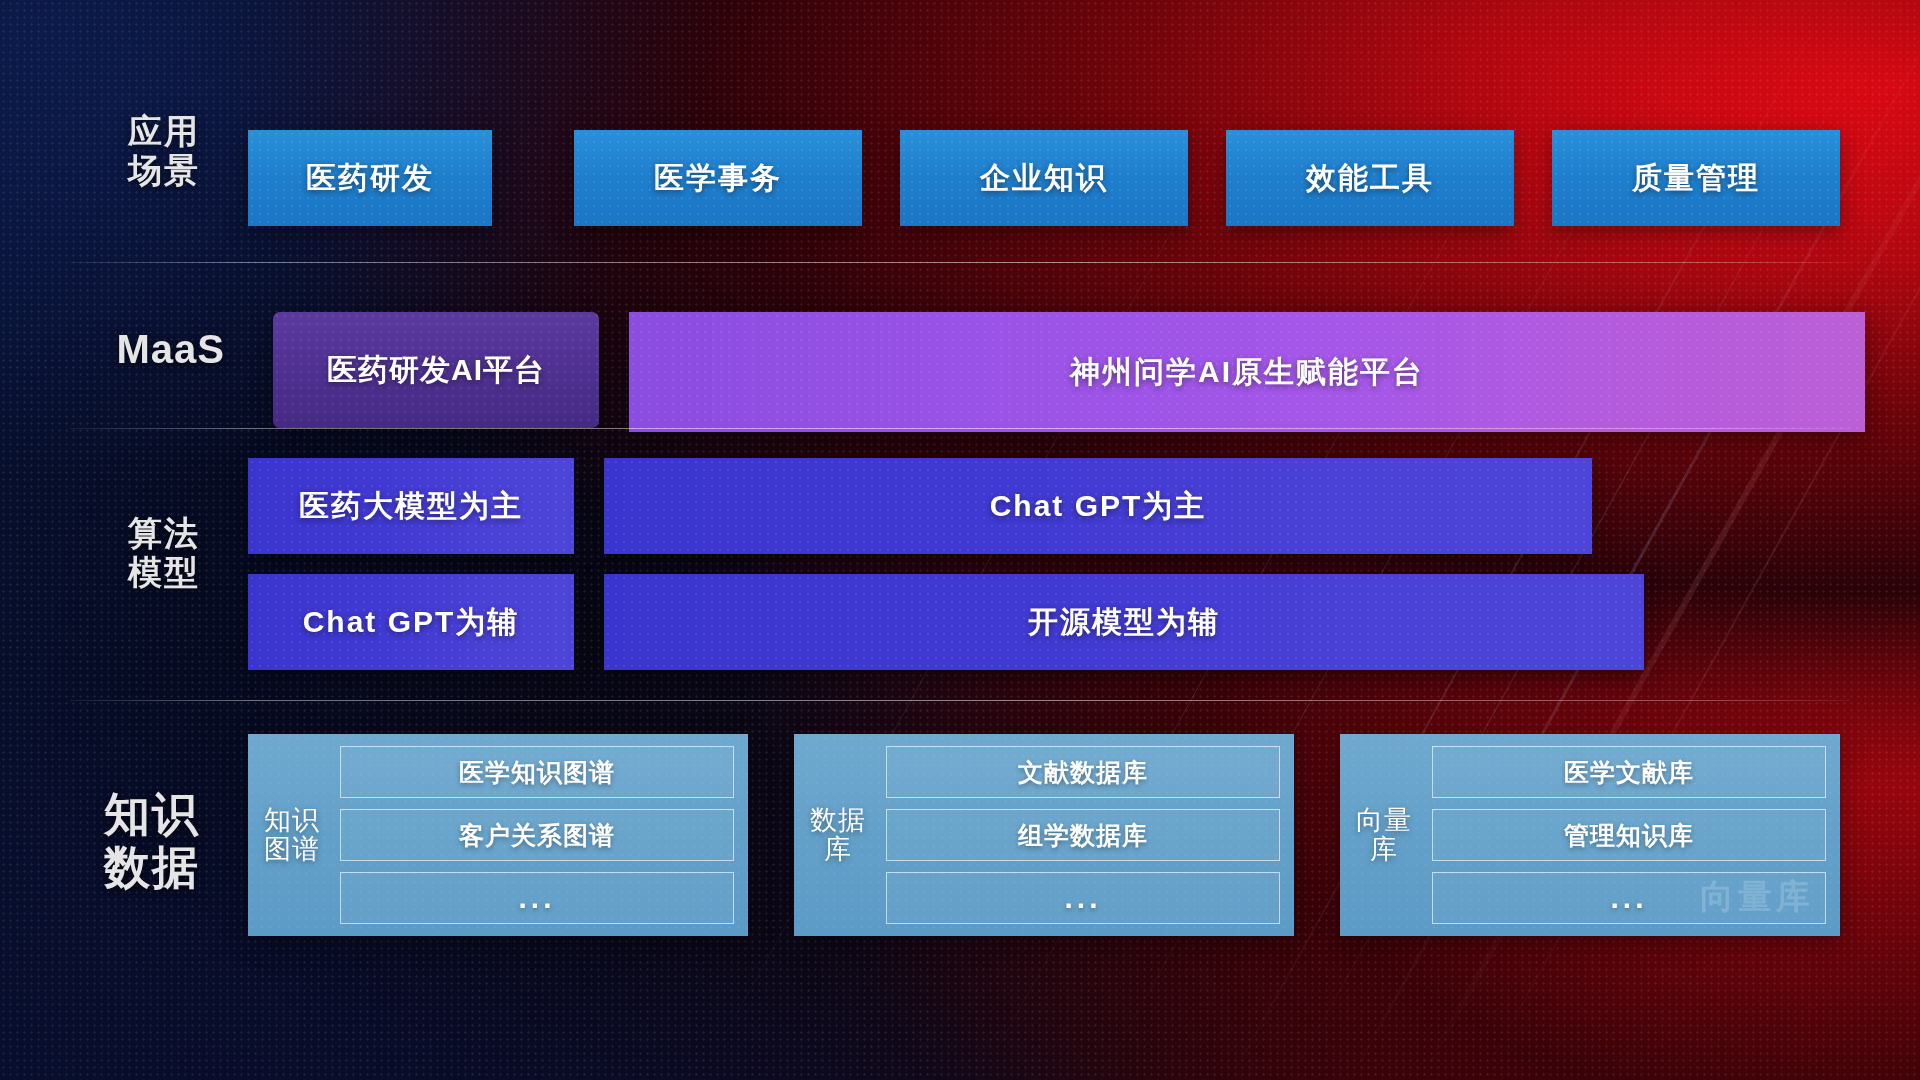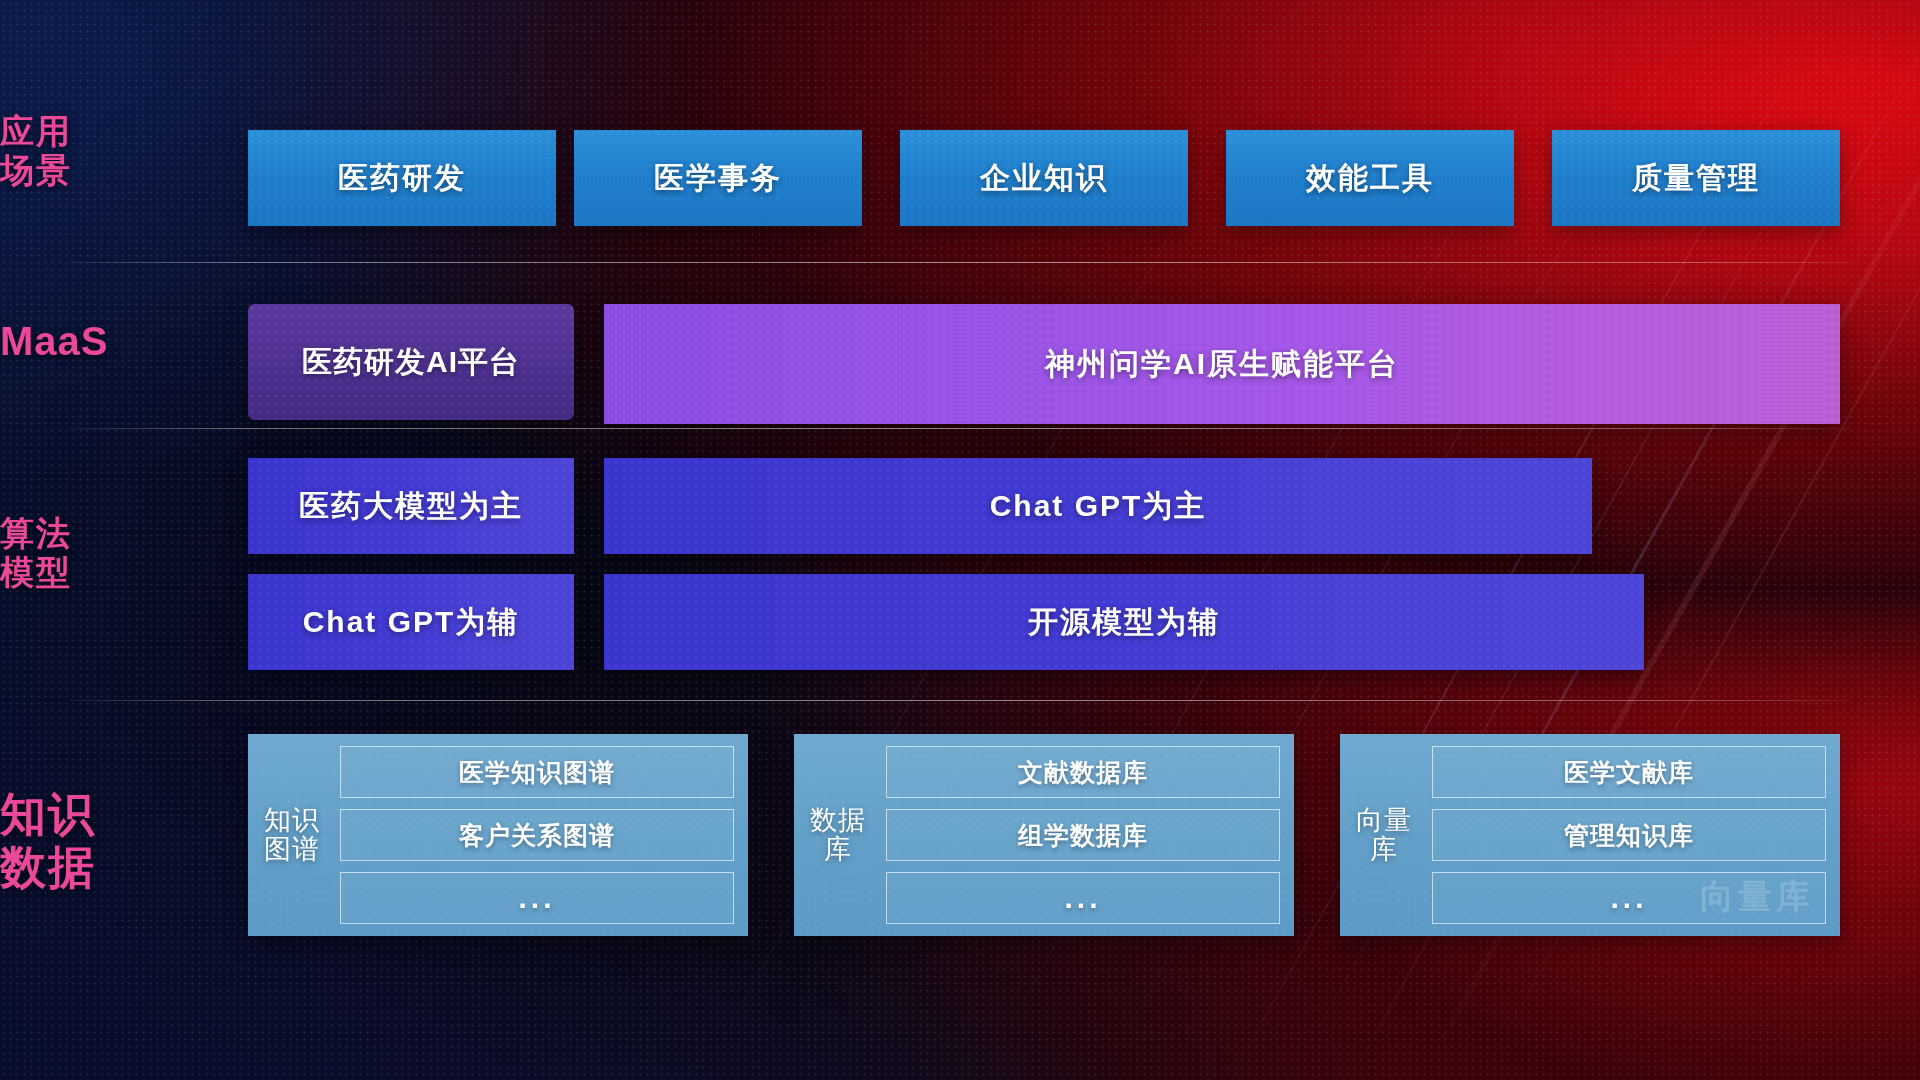--- a/index.html
+++ b/index.html
@@ -35,22 +35,22 @@
   .vignette{
     position:absolute;inset:0;
     background:radial-gradient(120% 110% at 50% 50%, rgba(0,0,0,0) 48%, rgba(0,0,0,.42) 100%);
   }
 
   
   .rows{position:absolute;inset:0;}
   .row{position:absolute;left:0;right:0;}
   .rowlabel{
     position:absolute;left:0;width:200px;
-    color:#ec4899;font-weight:bold;letter-spacing:2px;
-    text-align:left;line-height:1.16;
+    color:#e5e5e5;font-weight:bold;letter-spacing:2px;
+    text-align:right;line-height:1.16;
     text-shadow:0 2px 10px rgba(0,0,0,.75);
   }
   .rowlabel .ln{display:block;}
   .divider{
     position:absolute;left:70px;right:70px;height:1px;
     background:linear-gradient(90deg,rgba(255,255,255,.06) 0%,rgba(255,255,255,.42) 10%,rgba(255,255,255,.52) 55%,rgba(255,255,255,.30) 92%,rgba(255,255,255,.05) 100%);
   }
 
   
   .box{
@@ -165,21 +165,21 @@
   <div class="vignette"></div>
 
   <div class="rows">
 
     <div class="row" style="top:0;height:260px;">
       <div class="rowlabel" style="top:112px;font-size:34px;">
         <span class="ln">应用</span>
         <span class="ln">场景</span>
       </div>
 
-      <div class="box app-box" style="left:248px;top:130px;width:308px;">
+      <div class="box app-box" style="left:248px;top:130px;width:244px;">
         <div class="inner-dot"></div>
           <span class="lbl">医药研发</span>
       </div>
       <div class="box app-box" style="left:574px;top:130px;width:288px;">
         <div class="inner-dot"></div>
           <span class="lbl">医学事务</span>
       </div>
       <div class="box app-box" style="left:900px;top:130px;width:288px;">
         <div class="inner-dot"></div>
           <span class="lbl">企业知识</span>
@@ -189,21 +189,21 @@
           <span class="lbl">效能工具</span>
       </div>
       <div class="box app-box" style="left:1552px;top:130px;width:288px;">
         <div class="inner-dot"></div>
           <span class="lbl">质量管理</span>
       </div>
     </div>
 
     <div class="divider" style="top:262px;"></div>
 
-    <div class="row" style="top:272px;height:166px;">
+    <div class="row" style="top:280px;height:166px;margin-left:25px;">
       <div class="rowlabel" style="top:46px;font-size:40px;letter-spacing:1px;">
         <span class="ln">MaaS</span>
       </div>
 
       <div class="box maas-left" style="left:248px;top:32px;width:326px;">
         <div class="inner-dot"></div>
           <span class="lbl">医药研发AI平台</span>
       </div>
       <div class="box maas-right" style="left:604px;top:32px;width:1236px;">
         <div class="inner-dot"></div>

